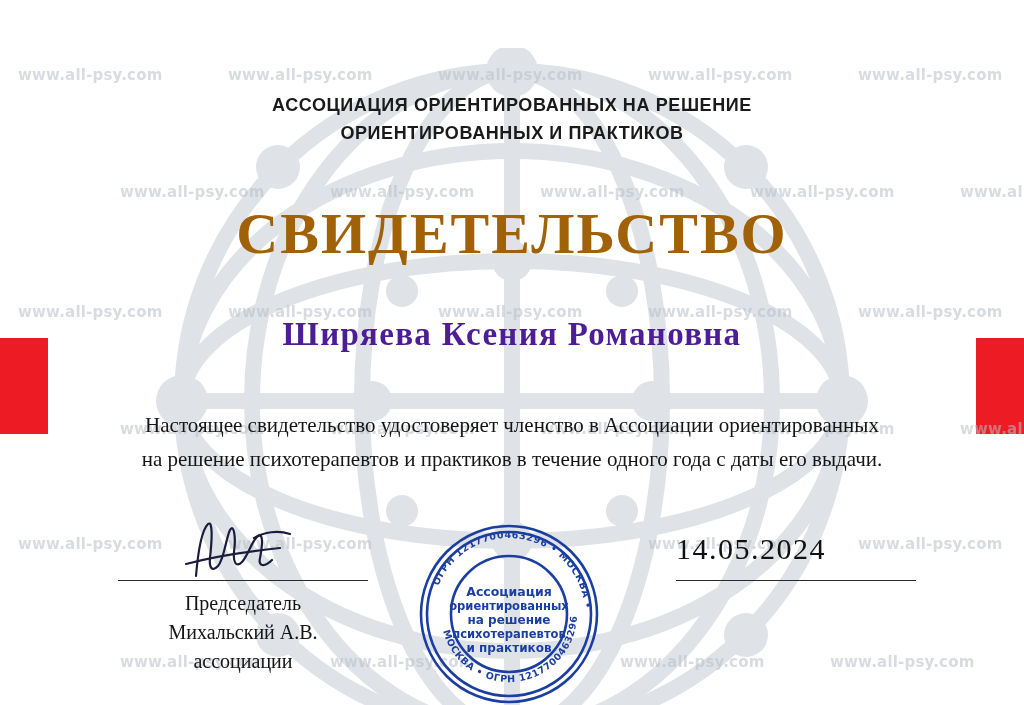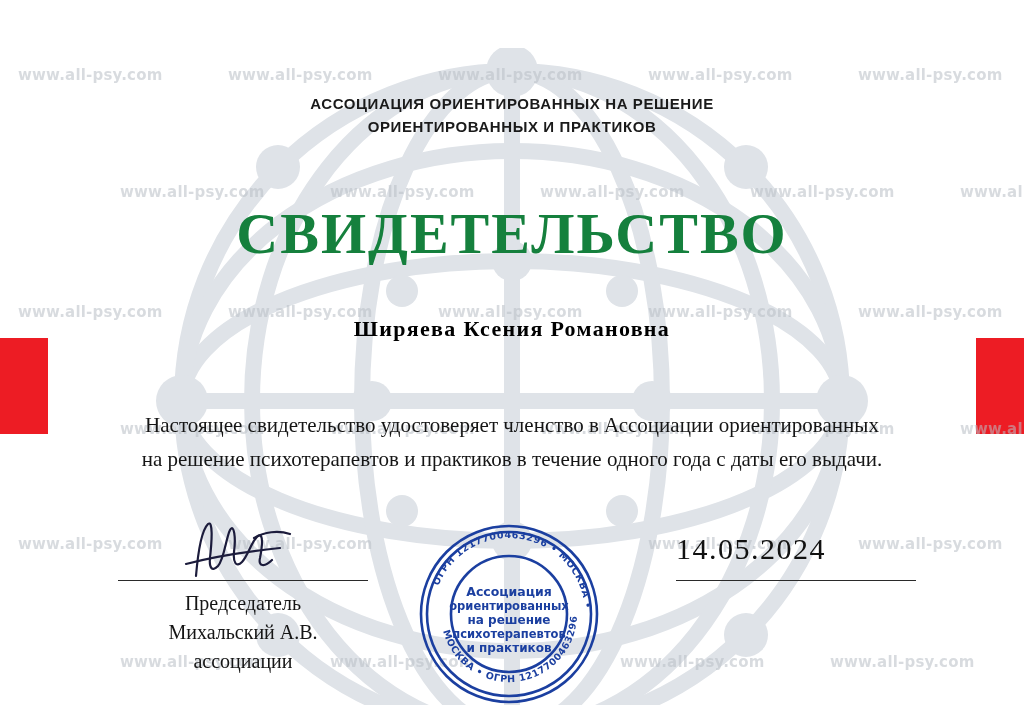--- a/index.html
+++ b/index.html
@@ -64,49 +64,49 @@
   .content {
     position: relative;
     z-index: 8;
     width: 100%;
     height: 100%;
     text-align: center;
   }
   .org-line {
     font-family: "Liberation Sans", sans-serif;
     font-weight: 700;
-    font-size: 15px;
+    font-size: 18px;
     letter-spacing: .6px;
     color: #1a1a1a;
     line-height: 1.55;
   }
   .org-block {
     position: absolute;
     left: 0; right: 0;
     top: 44px;
   }
   .title {
     position: absolute;
     left: 0; right: 0;
     top: 152px;
     font-family: "Liberation Serif", serif;
     font-weight: 700;
     font-size: 58px;
     letter-spacing: 2px;
-    color: #15803d;
+    color: #a16207;
   }
   .holder {
     position: absolute;
     left: 0; right: 0;
     top: 268px;
     font-family: "Liberation Serif", serif;
     font-weight: 700;
-    font-size: 22px;
+    font-size: 33px;
     letter-spacing: 1.3px;
-    color: #000000;
+    color: #4c1d95;
   }
   .body-text {
     position: absolute;
     left: 140px;
     right: 140px;
     top: 360px;
     font-family: "Liberation Serif", serif;
     font-size: 21px;
     line-height: 1.62;
     color: #151515;

